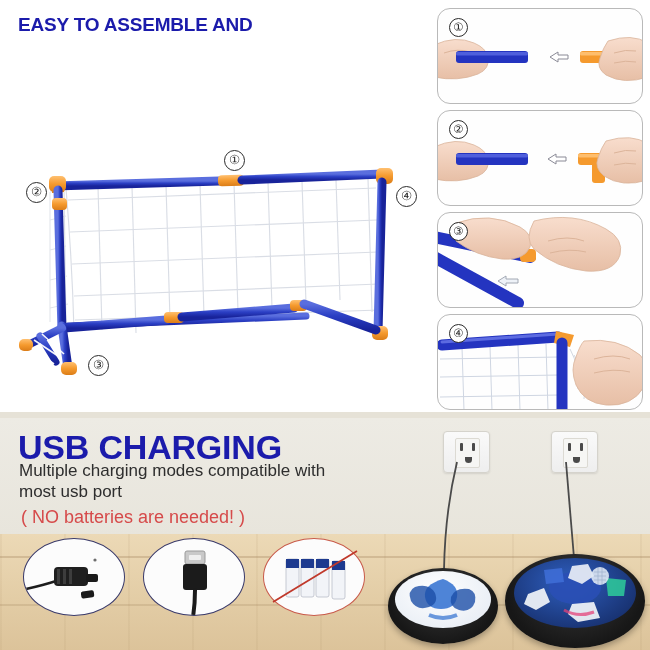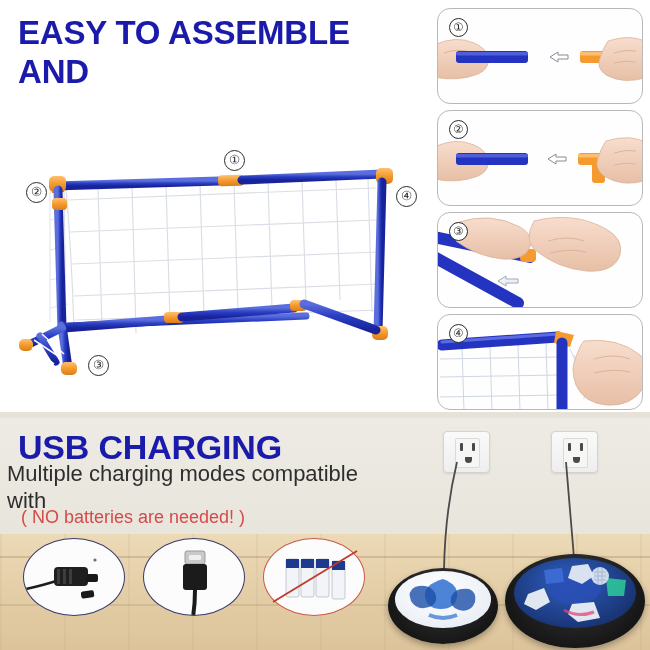--- a/index.html
+++ b/index.html
@@ -11,21 +11,21 @@
   }
   #page { position: relative; width: 650px; height: 650px; overflow: hidden; }
 
   
   .top-section {
     position: absolute; left: 0; top: 0; width: 650px; height: 412px;
     background: #ffffff;
   }
   .headline {
     position: absolute; left: 18px; top: 14px; width: 400px;
-    font-size: 33px; font-weight: bold; line-height: 1.17;
+    font-size: 19px; font-weight: bold; line-height: 1.17;
     color: #1b1bab; letter-spacing: -0.2px;
   }
   .subhead {
     position: absolute; left: 19px; top: 86px; width: 400px;
     font-size: 17.5px; color: #3a3a3a; line-height: 1.2;
   }
 
   
   .goal-wrap {
     position: absolute; left: 6px; top: 140px; width: 420px; height: 262px;
@@ -86,22 +86,22 @@
   }
   .floor::after {
     content: ""; position: absolute; left: 0; top: 70px;
     width: 650px; height: 2px; background: rgba(150,118,78,.20);
   }
   .usb-title {
     position: absolute; left: 18px; top: 10px;
     font-size: 34px; font-weight: bold; color: #1b1bab; letter-spacing: -0.2px;
   }
   .usb-sub {
-    position: absolute; left: 7px; top: 43px; width: 370px;
-    font-size: 22px; color: #2e2e2e; line-height: 1.22;
+    position: absolute; left: 19px; top: 43px; width: 370px;
+    font-size: 17px; color: #2e2e2e; line-height: 1.22;
   }
   .usb-note {
     position: absolute; left: 21px; top: 89px;
     font-size: 18px; color: #d64a4a;
   }
 
   
   .icon-row { position: absolute; left: 10px; top: 120px; }
   .icon-badge {
     position: absolute; width: 102px; height: 78px; border-radius: 50%;
@@ -372,20 +372,21 @@
 
   <div class="divider"></div>
 
   <div class="bottom-section">
     <div class="wall"></div>
     <div class="floor"></div>
 
     <div class="usb-title">USB CHARGING</div>
     <div class="usb-sub">
       <div>Multiple charging modes compatible with</div>
+      <div>most usb port</div>
     </div>
     <div class="usb-note">( NO batteries are needed! )</div>
 
     <div class="icon-row">
 
       <div class="icon-badge b1">
         <svg width="102" height="78" viewBox="0 0 102 78">
           <path d="M2 50 q18 -4 30 -8" stroke="#1d1d1d" stroke-width="2.4" fill="none"></path>
           <rect x="30" y="28" width="34" height="19" rx="4" fill="#1f1f1f"></rect>
           <rect x="33" y="30" width="3" height="15" fill="#3d3d3d"></rect>

